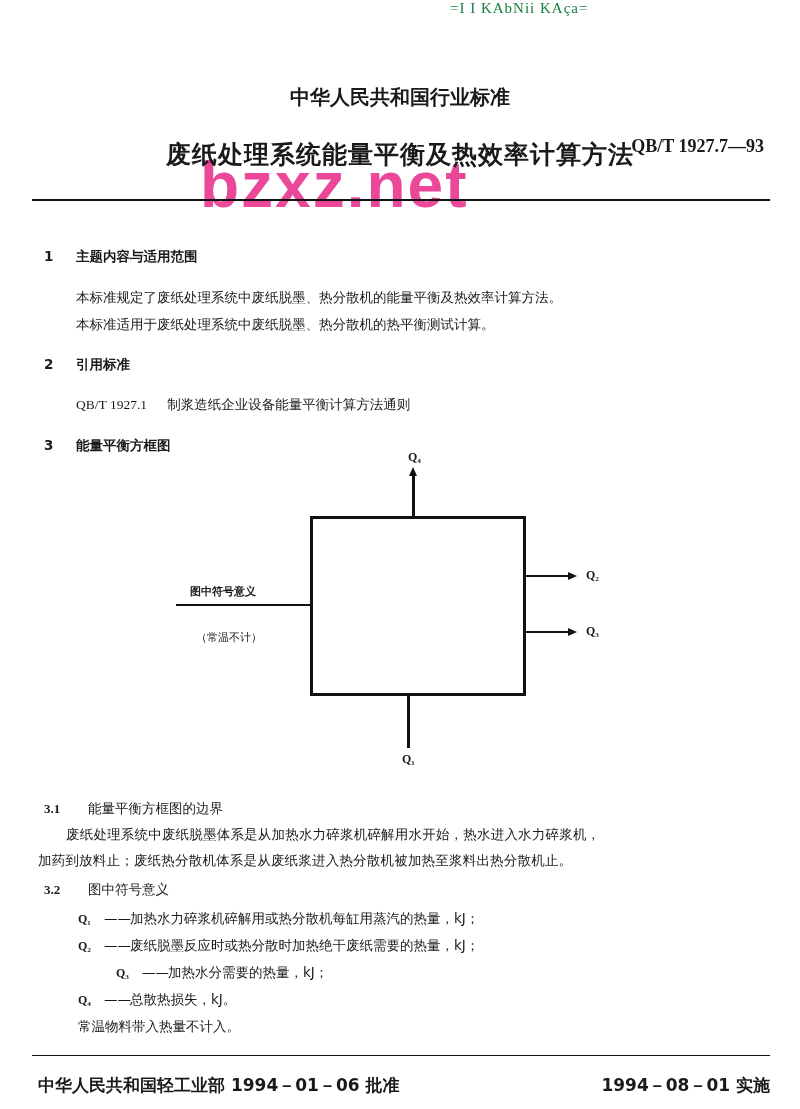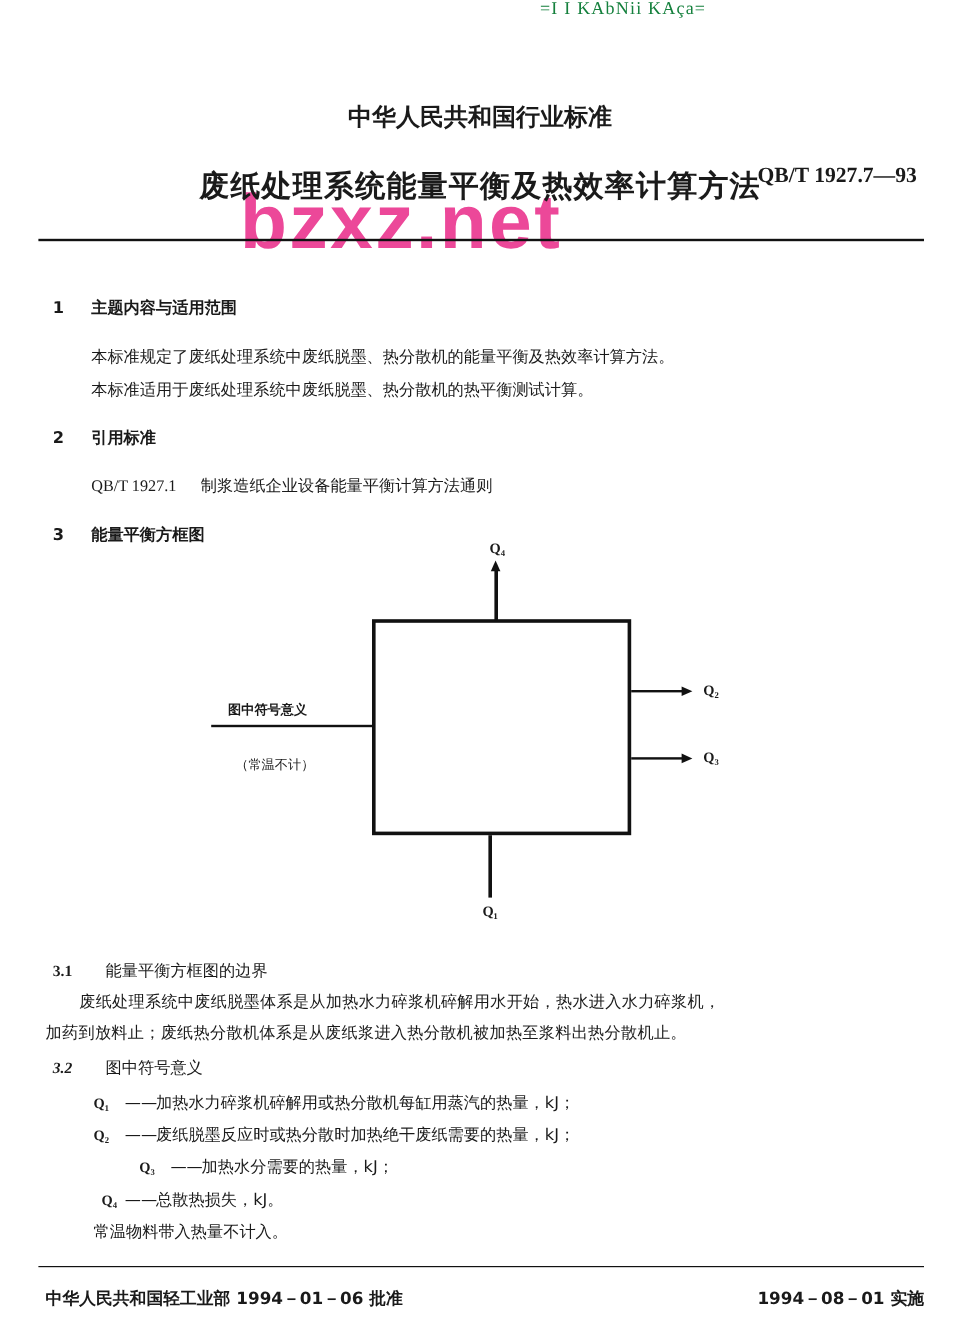--- a/index.html
+++ b/index.html
@@ -14,21 +14,21 @@
   .rule { left:32px; width:738px; height:2px; background:#111; }
   .sec { font-size:13.5px; font-weight:bold; font-family:"DejaVu Sans",sans-serif; }
   .sec .num { display:inline-block; width:32px; }
   .para { font-size:13.5px; font-family:"DejaVu Sans",sans-serif; }
   .sym { font-family:"Liberation Serif",serif; font-weight:bold; font-size:12px; }
   .diagram-box { left:310px; top:516px; width:216px; height:180px; border:3px solid #111; box-sizing:border-box; }
   .line { background:#111; }
   .arrow-up { width:0; height:0; border-left:4px solid transparent; border-right:4px solid transparent; border-bottom:9px solid #111; }
   .arrow-right { width:0; height:0; border-top:4px solid transparent; border-bottom:4px solid transparent; border-left:9px solid #111; }
   .dlabel { font-size:11px; font-family:"DejaVu Sans",sans-serif; font-weight:bold; }
-  .footer { font-size:14px; font-weight:bold; font-family:"DejaVu Sans",sans-serif; }
+  .footer { font-size:17px; font-weight:bold; font-family:"DejaVu Sans",sans-serif; }
 </style>
 </head>
 <body>
 
 <div class="abs topmark">=I I KAbNii KAça=</div>
 
 <div class="abs watermark">bzxz.net</div>
 
 <div class="abs hdr">中华人民共和国行业标准</div>
 <div class="abs stdno">QB/T 1927.7—93</div>
@@ -76,33 +76,33 @@
   <div class="abs sym" style="left:402px; top:752px;">Q₁</div>
 </div>
 
 <div class="abs para" style="left:44px; top:800px;">
   <span class="sym" style="display:inline-block;width:44px;font-size:13px;">3.1</span><span>能量平衡方框图的边界</span>
 </div>
 <div class="abs para" style="left:66px; top:826px; letter-spacing:0.2px;">废纸处理系统中废纸脱墨体系是从加热水力碎浆机碎解用水开始，热水进入水力碎浆机，</div>
 <div class="abs para" style="left:38px; top:852px; letter-spacing:0.2px;">加药到放料止；废纸热分散机体系是从废纸浆进入热分散机被加热至浆料出热分散机止。</div>
 
 <div class="abs para" style="left:44px; top:881px;">
-  <span class="sym" style="display:inline-block;width:44px;font-size:13px;font-style:italic;">3.2</span><span>图中符号意义</span>
+  <span class="sym" style="display:inline-block;width:44px;font-size:13px;">3.2</span><span>图中符号意义</span>
 </div>
 
 <div class="abs para" style="left:78px; top:910px;">
   <span class="sym" style="display:inline-block;width:26px;">Q₁</span><span style="display:inline-block;width:26px;">——</span><span>加热水力碎浆机碎解用或热分散机每缸用蒸汽的热量，kJ；</span>
 </div>
 <div class="abs para" style="left:78px; top:937px;">
   <span class="sym" style="display:inline-block;width:26px;">Q₂</span><span style="display:inline-block;width:26px;">——</span><span>废纸脱墨反应时或热分散时加热绝干废纸需要的热量，kJ；</span>
 </div>
 <div class="abs para" style="left:78px; top:964px;margin-left:38px;">
   <span class="sym" style="display:inline-block;width:26px;">Q₃</span><span style="display:inline-block;width:26px;">——</span><span>加热水分需要的热量，kJ；</span>
 </div>
-<div class="abs para" style="left:78px; top:991px;text-align:center;">
+<div class="abs para" style="left:78px; top:991px;">
   <span class="sym" style="display:inline-block;width:26px;">Q₄</span><span style="display:inline-block;width:26px;">——</span><span>总散热损失，kJ。</span>
 </div>
 <div class="abs para" style="left:78px; top:1018px;">常温物料带入热量不计入。</div>
 
 <div class="abs rule" style="top:1055px; height:1px;"></div>
 
 <div class="abs footer" style="left:38px; top:1074px;">中华人民共和国轻工业部 1994－01－06 批准</div>
 <div class="abs footer" style="right:30px; top:1074px;">1994－08－01 实施</div>
 
 </body></html>

